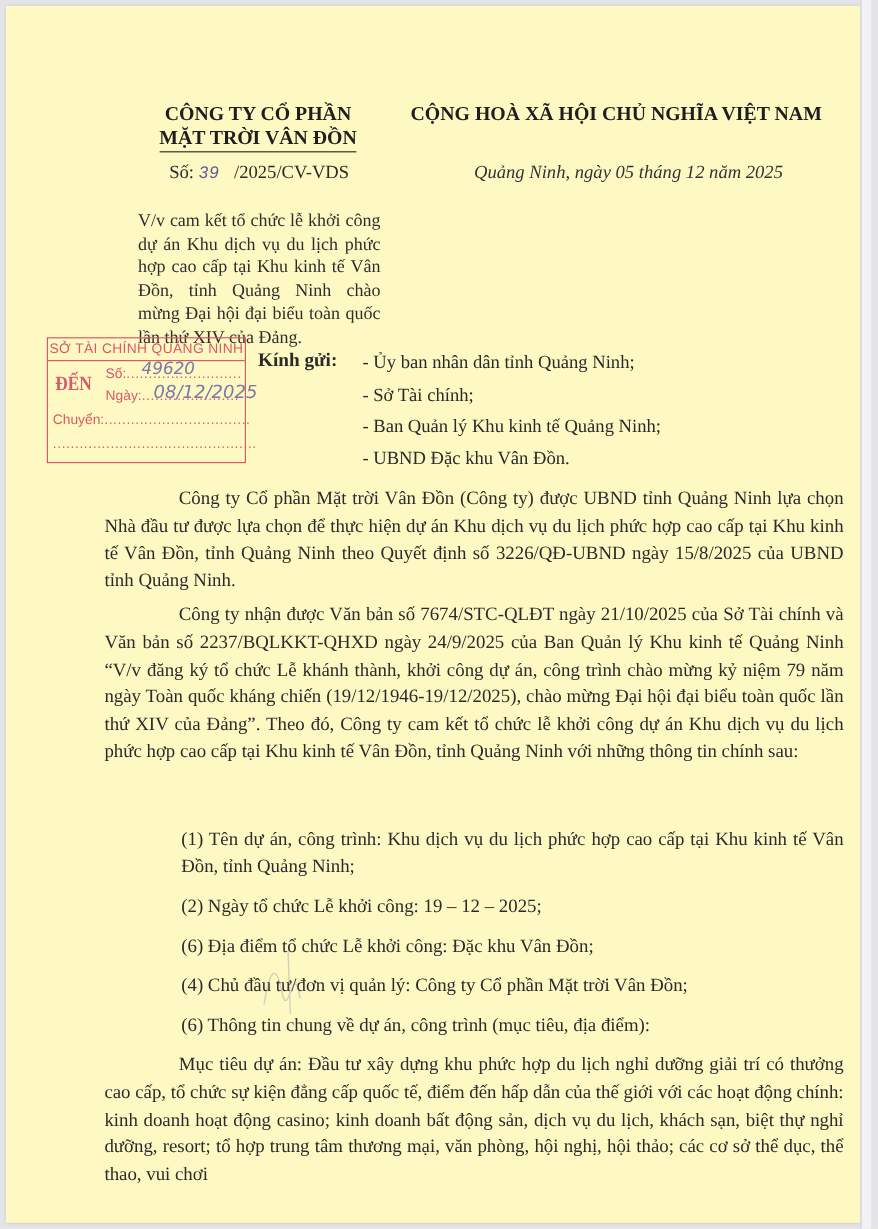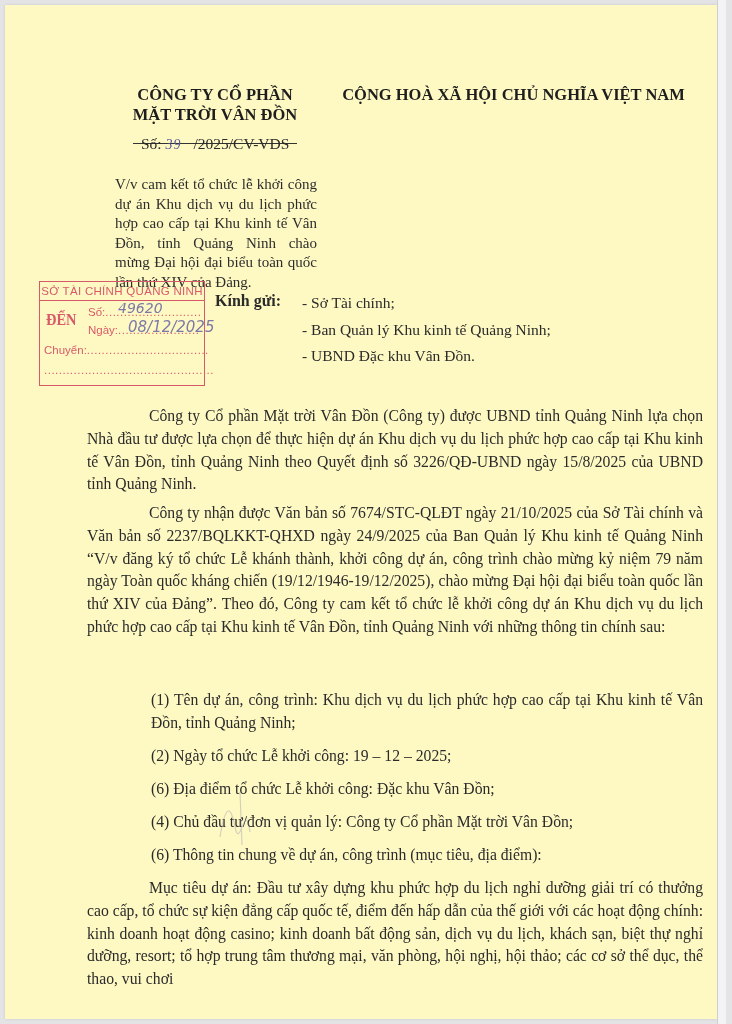--- a/index.html
+++ b/index.html
@@ -17,30 +17,30 @@
   }
   .edge-right {
     position:absolute; left:717px; top:0; width:8px; height:1024px;
     background:#f3f3f5; border-left:1px solid #cfcfd3;
   }
   .abs { position:absolute; }
   .company {
     left:110px; top:80px; width:200px; text-align:center;
     font-weight:bold; font-size:16.5px; line-height:20px; color:#1e1e1e;
   }
-  .company-line2 { display:inline-block; border-bottom:1.3px solid #333; padding-bottom:18px; }
+  .company-line2 { display:inline-block; border-bottom:1.3px solid #333; padding-bottom:1px; }
   .nation {
     left:316px; top:80px; width:385px; text-align:center;
     font-weight:bold; font-size:16.5px; line-height:20px; color:#1e1e1e;
   }
   .motto { font-size:15.5px; }
   .so {
     left:136px; top:130px; font-size:15.5px;
   }
-  .so .num { font-family:Liberation Serif, serif; font-style:italic; color:#5a5a9a; font-size:14px; letter-spacing:1px; }
+  .so .num { font-family:Liberation Sans, sans-serif; font-style:italic; color:#5a5a9a; font-size:14px; letter-spacing:1px; }
   .dateline {
     left:390px; top:130px; font-size:15.5px; font-style:italic; color:#333;
   }
   .subject {
     left:110px; top:170px; width:202px; font-size:15px; line-height:19.5px;
     text-align:justify; color:#2d2d2d;
   }
   .stamp {
     left:34px; top:276px; width:164px; height:103px;
     border:1.5px solid #d85a6a; color:#d85a6a;
@@ -83,20 +83,21 @@
   <div class="abs nation">
     <div>CỘNG HOÀ XÃ HỘI CHỦ NGHĨA VIỆT NAM</div>
   </div>
 
   <div class="abs so">
     <span>Số:</span>
     <span class="num">39</span>
     <span style="margin-left:8px">/2025/CV-VDS</span>
   </div>
 
+  <div class="abs dateline">Quảng Ninh, ngày 05 tháng 12 năm 2025</div>
 
   <div class="abs subject">V/v cam kết tổ chức lễ khởi công dự án Khu dịch vụ du lịch phức hợp cao cấp tại Khu kinh tế Vân Đồn, tỉnh Quảng Ninh chào mừng Đại hội đại biểu toàn quốc lần thứ XIV của Đảng.</div>
 
   <div class="abs stamp">
     <div class="stamp-head">SỞ TÀI CHÍNH QUẢNG NINH</div>
     <div class="stamp-den">ĐẾN</div>
     <div class="stamp-row" style="left:48px; top:24px;">
       <span>Số:</span><span class="dots">..........................</span>
     </div>
     <div class="hand" style="left:78px; top:18px;">49620</div>
@@ -107,20 +108,21 @@
     <div class="stamp-row" style="left:4px; top:62px;">
       <span>Chuyển:</span><span class="dots">.................................</span>
     </div>
     <div class="stamp-row" style="left:4px; top:82px;">
       <span class="dots">..............................................</span>
     </div>
   </div>
 
   <div class="abs kinhgui-label">Kính gửi:</div>
   <div class="abs recipients">
+    <div>- Ủy ban nhân dân tỉnh Quảng Ninh;</div>
     <div>- Sở Tài chính;</div>
     <div>- Ban Quản lý Khu kinh tế Quảng Ninh;</div>
     <div>- UBND Đặc khu Vân Đồn.</div>
   </div>
 
   <div class="abs body indent" style="top:400px;">Công ty Cổ phần Mặt trời Vân Đồn (Công ty) được UBND tỉnh Quảng Ninh lựa chọn Nhà đầu tư được lựa chọn để thực hiện dự án Khu dịch vụ du lịch phức hợp cao cấp tại Khu kinh tế Vân Đồn, tỉnh Quảng Ninh theo Quyết định số 3226/QĐ-UBND ngày 15/8/2025 của UBND tỉnh Quảng Ninh.</div>
   <div class="abs body indent" style="top:497px;">Công ty nhận được Văn bản số 7674/STC-QLĐT ngày 21/10/2025 của Sở Tài chính và Văn bản số 2237/BQLKKT-QHXD ngày 24/9/2025 của Ban Quản lý Khu kinh tế Quảng Ninh “V/v đăng ký tổ chức Lễ khánh thành, khởi công dự án, công trình chào mừng kỷ niệm 79 năm ngày Toàn quốc kháng chiến (19/12/1946-19/12/2025), chào mừng Đại hội đại biểu toàn quốc lần thứ XIV của Đảng”. Theo đó, Công ty cam kết tổ chức lễ khởi công dự án Khu dịch vụ du lịch phức hợp cao cấp tại Khu kinh tế Vân Đồn, tỉnh Quảng Ninh với những thông tin chính sau:</div>
 
   <div class="abs item" style="top:684px; left:146px; width:552px;">
     <div style="text-align:justify;">(1) Tên dự án, công trình: Khu dịch vụ du lịch phức hợp cao cấp tại Khu kinh tế Vân Đồn, tỉnh Quảng Ninh;</div>

